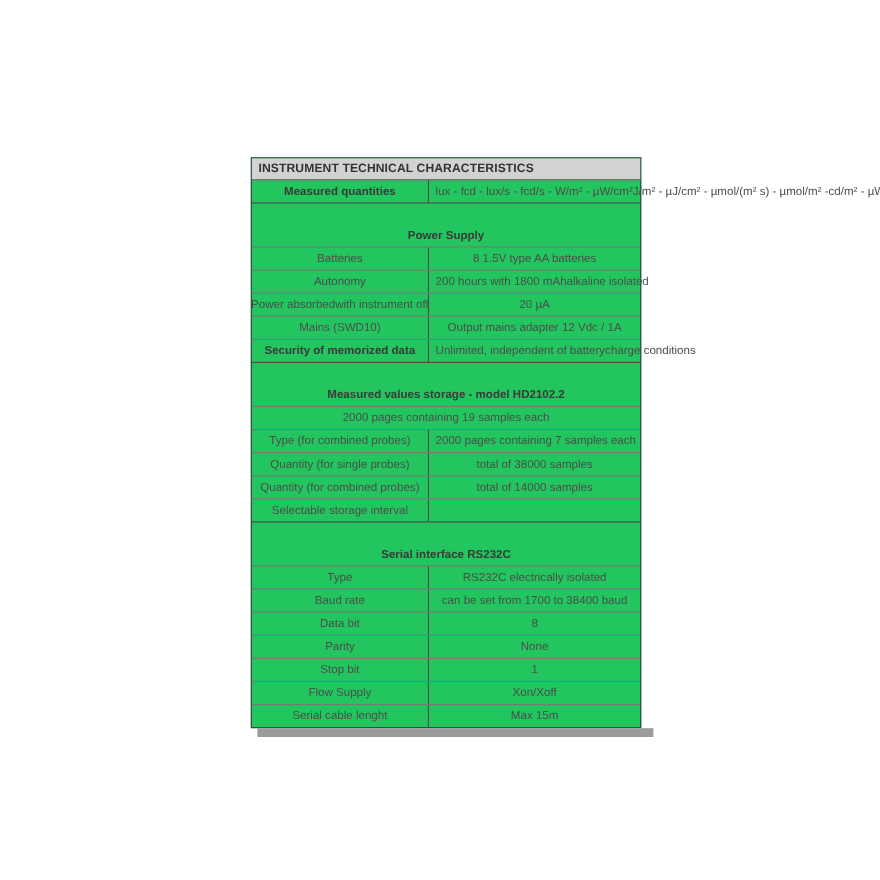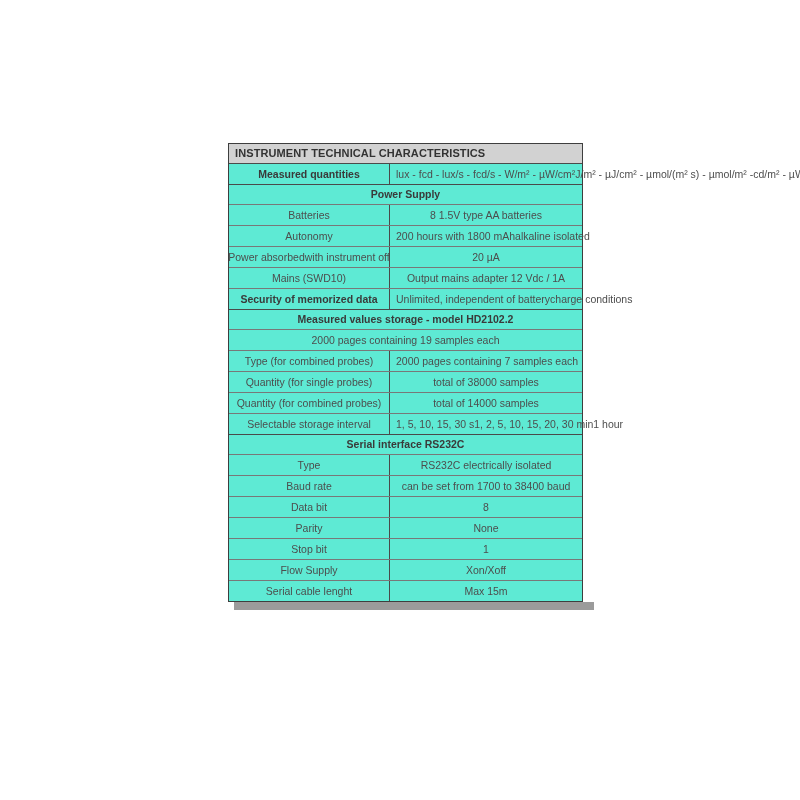--- a/index.html
+++ b/index.html
@@ -14,21 +14,21 @@
     height: 800px;
     background: #ffffff;
     overflow: hidden;
   }
   .table-wrap {
     position: absolute;
     left: 228px;
     top: 143px;
     width: 355px;
     border: 1px solid #3e3e3e;
-    background: #5eead4;
+    background: #22c55e;
     box-sizing: border-box;
   }
   .table-shadow {
     position: absolute;
     left: 5px;
     bottom: -9px;
     width: calc(100% + 7px);
     height: 8px;
     background: #9b9b9b;
     filter: blur(0.6px);
@@ -78,20 +78,21 @@
     border-top: 1px solid #4a4a4a;
   }
   .row.section .cell.section-label {
     width: 100%;
     font-weight: 700;
     color: #3a3a3a;
     padding: 3px 6px;
     line-height: 13px;
     border-right: none;
     text-align: center;
+    margin-top: 20px;
   }
 </style>
 </head>
 <body>
 
 <div class="page">
   <div class="table-wrap">
     <div class="table-header">INSTRUMENT TECHNICAL CHARACTERISTICS</div>
     <div id="rows">
         <div class="row">
@@ -183,25 +184,20 @@
             <span class="line">Quantity (for combined probes)</span>
           </div>
           <div class="cell value">
             <span class="line">total of 14000 samples</span>
           </div>
         </div>
         <div class="row">
           <div class="cell label">
             <span class="line">Selectable storage interval</span>
           </div>
-          <div class="cell value">
-            <span class="line">1, 5, 10, 15, 30 s</span>
-            <span class="line">1, 2, 5, 10, 15, 20, 30 min</span>
-            <span class="line">1 hour</span>
-          </div>
         </div>
         <div class="row section">
           <div class="cell section-label">
             <span class="line">Serial interface RS232C</span>
           </div>
         </div>
         <div class="row">
           <div class="cell label">
             <span class="line">Type</span>
           </div>

